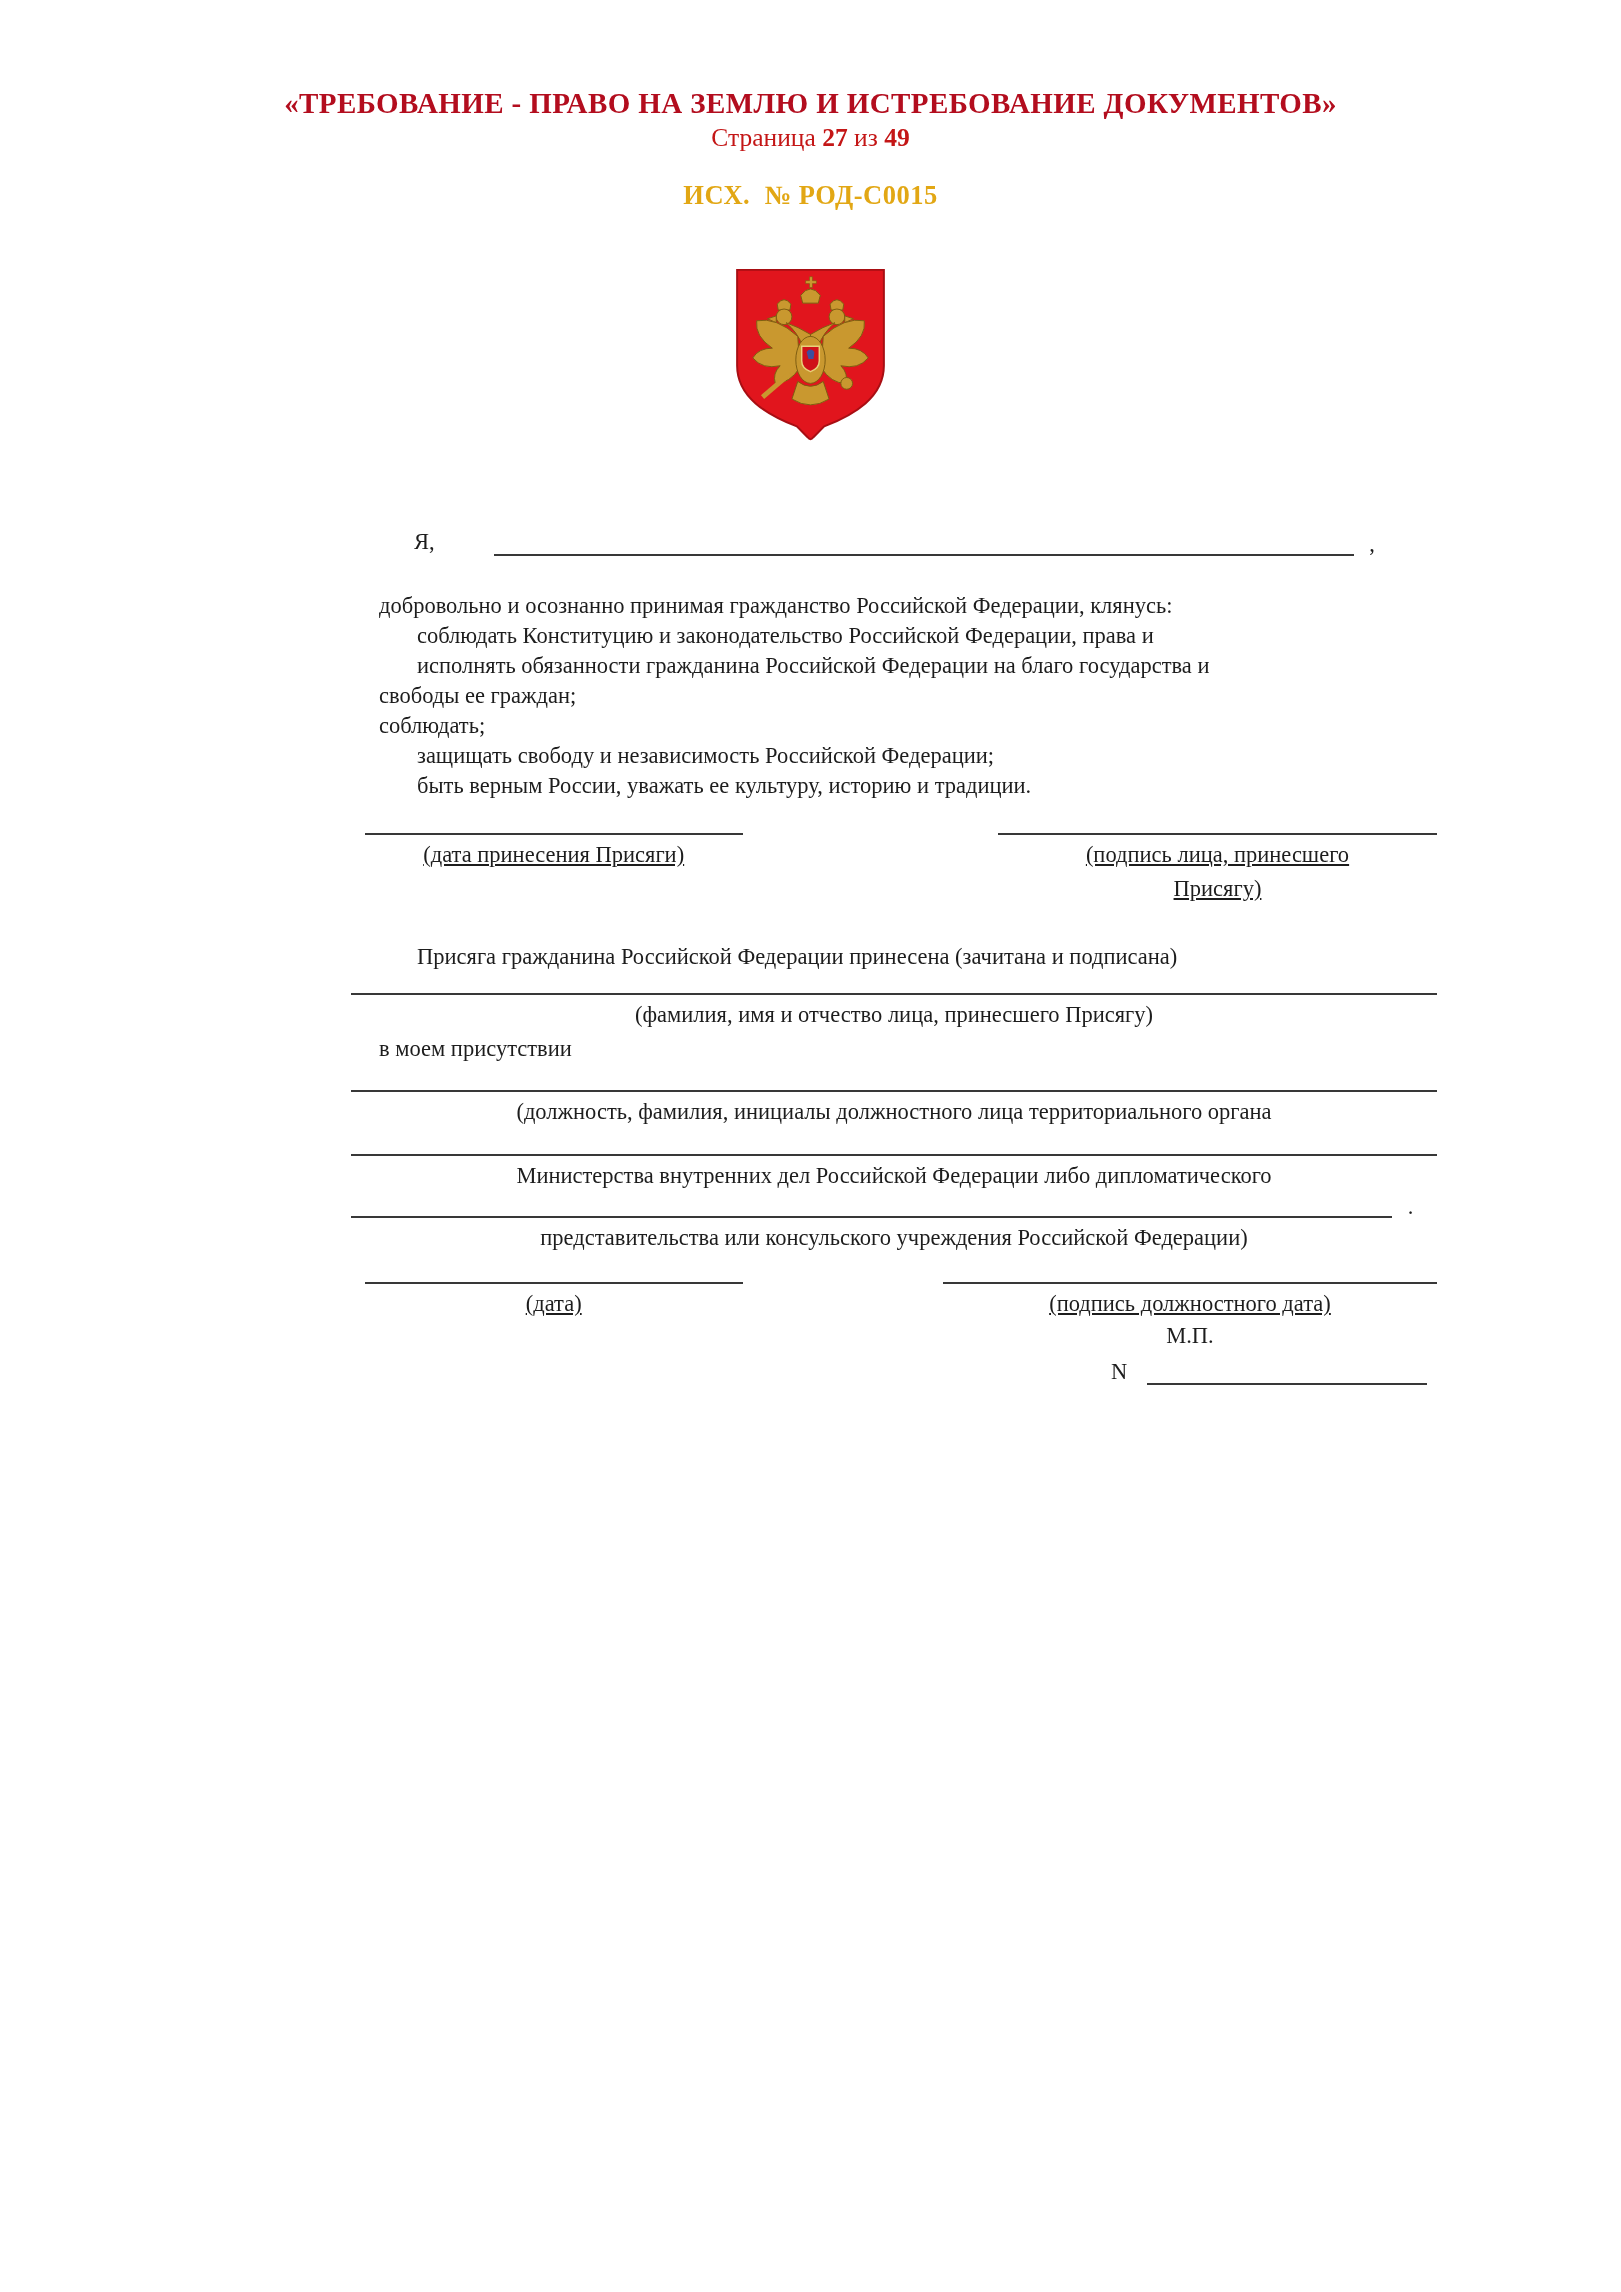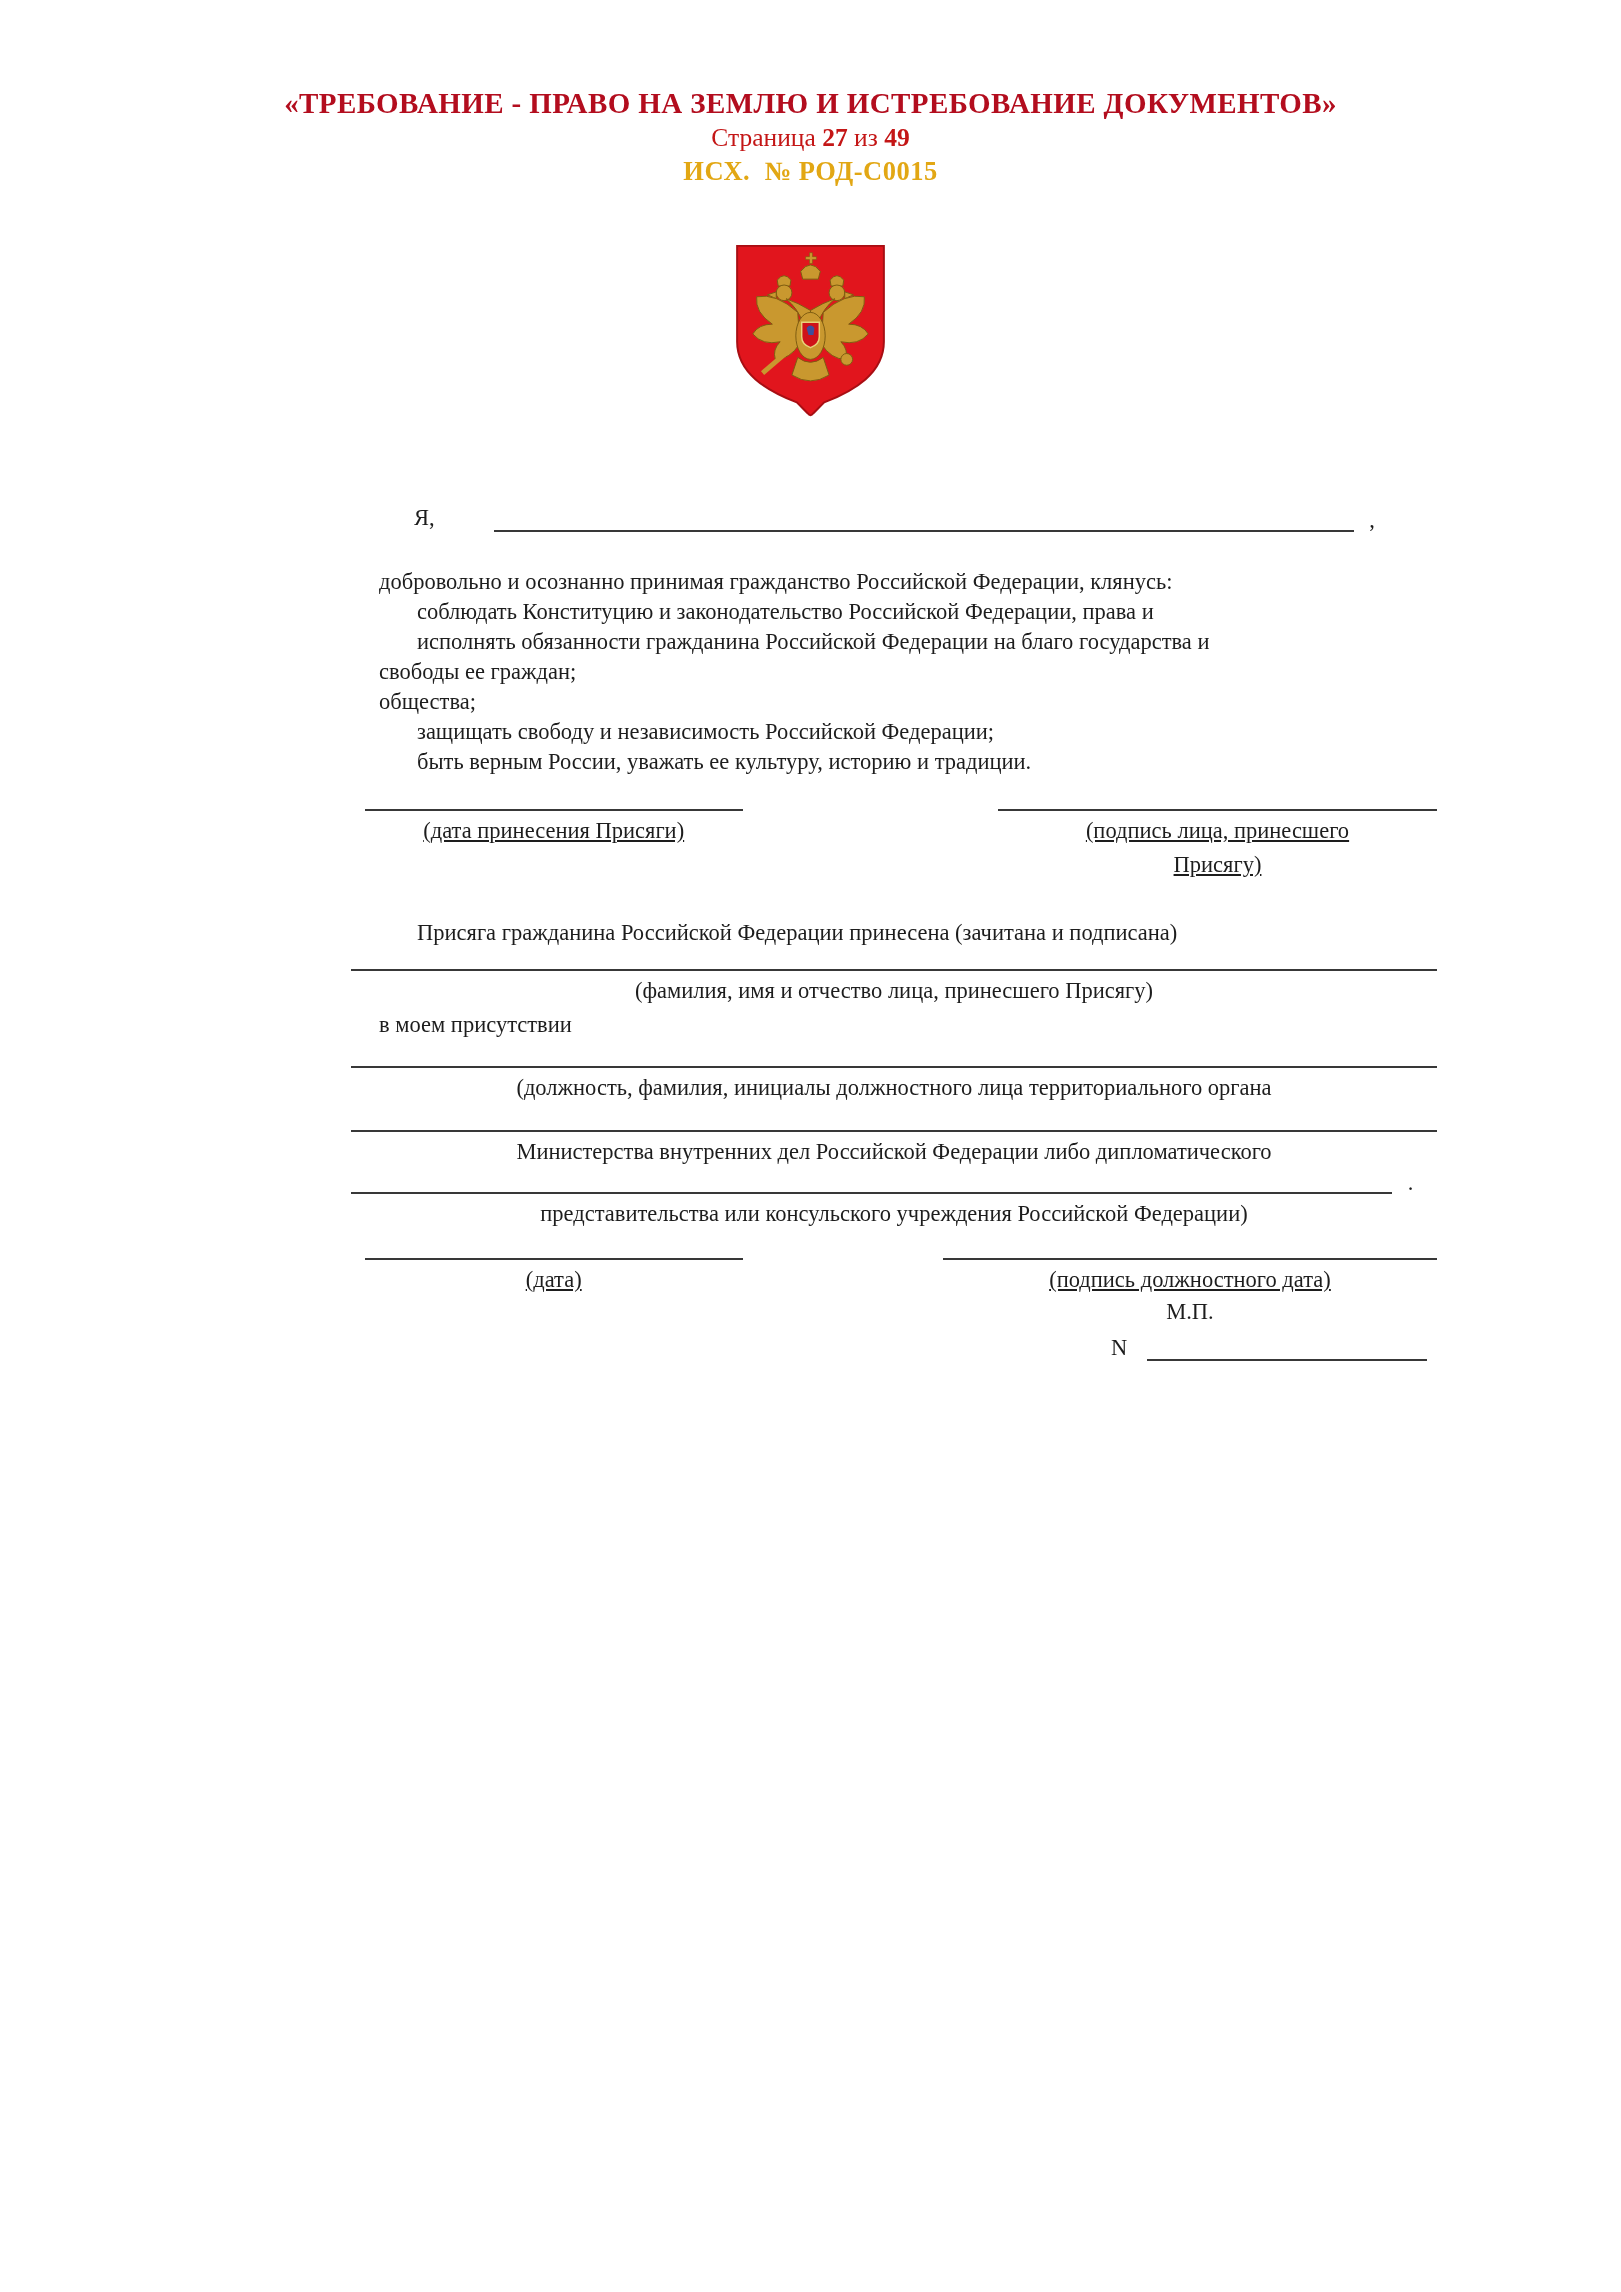--- a/index.html
+++ b/index.html
@@ -20,20 +20,21 @@
   }
   .hdr-page{
     font-size:25.5px;line-height:33px;
     color:var(--page_red,#c41616);
   }
   .hdr-page b{font-weight:bold;}
   .hdr-ref{
     font-size:26.5px;font-weight:bold;line-height:35px;
     color:var(--ref_gold,#e2a714);
     letter-spacing:0.5px;
+    margin-top:24px;
   }
   
   .emblem{display:block;margin:51px auto 0;}
   
   .doc-title{
     margin-top:80px;text-align:center;
     font-family:"Liberation Sans", sans-serif;
     font-weight:bold;font-size:26.5px;line-height:36px;
     color:var(--title_gray,#3e3e3e);
   }
@@ -129,21 +130,21 @@
       <span class="ya">Я,</span>
       <span class="blank ya-blank"></span>
       <span class="ya-comma">,</span>
     </div>
 
     <div class="oath">
       <div class="line pl1">добровольно и осознанно принимая гражданство Российской Федерации, клянусь:</div>
       <div class="line pl2">соблюдать Конституцию и законодательство Российской Федерации, права и</div>
       <div class="line pl2">исполнять обязанности гражданина Российской Федерации на благо государства и</div>
       <div class="line pl1">свободы ее граждан;</div>
-      <div class="line pl1">общества;</div>
+      <div class="line pl1">соблюдать;</div>
       <div class="line pl2">защищать свободу и независимость Российской Федерации;</div>
       <div class="line pl2">быть верным России, уважать ее культуру, историю и традиции.</div>
     </div>
 
     <div class="sig-row">
       <div class="sig-left">
         <div class="rule"></div>
         <div class="sig-label">(дата принесения Присяги)</div>
       </div>
       <div class="sig-right1">

